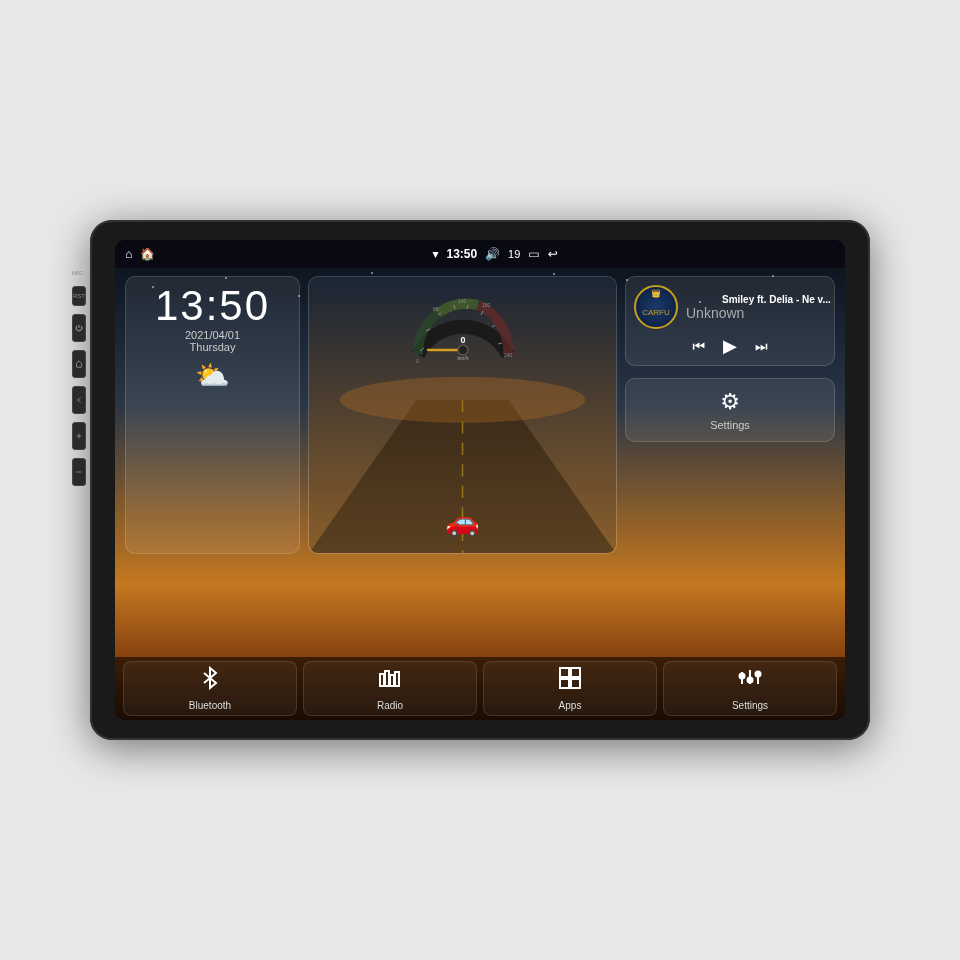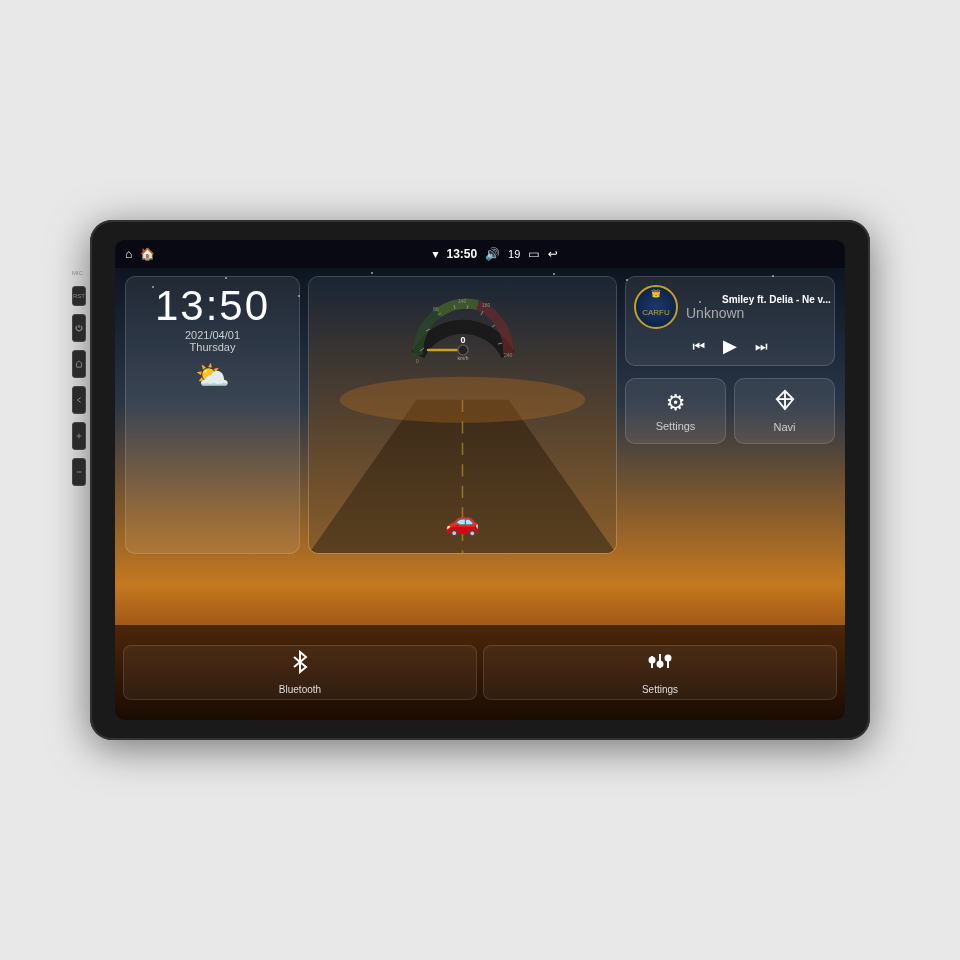--- a/index.html
+++ b/index.html
@@ -308,21 +308,21 @@
     }
     .app-btn-label {
       color: #ccc;
       font-size: 11px;
     }
 
     
     .bottom-nav {
       background: rgba(0,0,0,0.55);
       display: flex;
-      padding: 20px 8px;
+      padding: 4px 8px;
       gap: 6px;
       margin-top: auto;
       position: relative;
       z-index: 5;
     }
     .nav-item {
       flex: 1;
       display: flex;
       flex-direction: column;
       align-items: center;
@@ -521,47 +521,59 @@
               <span class="ctrl-btn play">▶</span>
               <span class="ctrl-btn">⏭</span>
             </div>
           </div>
 
           <div class="settings-navi-row">
             <div class="app-btn">
               <span class="app-btn-icon">⚙</span>
               <span class="app-btn-label">Settings</span>
             </div>
-            <div class="app-btn">
-              <span class="app-btn-icon">
-                <svg width="22" height="22" viewBox="0 0 24 24" fill="none" stroke="#fff" stroke-width="2">
-                  <polygon points="3,11 12,2 21,11 12,22"></polygon>
-                  <line x1="12" y1="2" x2="12" y2="22"></line>
-                  <line x1="3" y1="11" x2="21" y2="11"></line>
-                </svg>
-              </span>
-              <span class="app-btn-label">Navi</span>
-            </div>
           </div>
 
         </div>
       </div>
 
       <div class="bottom-nav">
 
         <div class="nav-item">
           <span class="nav-icon">
             <svg width="24" height="24" viewBox="0 0 24 24" fill="none" stroke="#fff" stroke-width="2">
               <polyline points="6,7 18,17 12,22 12,2 18,7 6,17"></polyline>
             </svg>
           </span>
           <span class="nav-label">Bluetooth</span>
         </div>
 
-
+        <div class="nav-item">
+          <span class="nav-icon">
+            <svg width="24" height="24" viewBox="0 0 24 24" fill="none" stroke="#fff" stroke-width="2">
+              <rect x="2" y="8" width="4" height="12"></rect>
+              <rect x="7" y="5" width="4" height="15"></rect>
+              <rect x="12" y="9" width="4" height="11"></rect>
+              <rect x="17" y="6" width="4" height="14"></rect>
+            </svg>
+          </span>
+          <span class="nav-label">Radio</span>
+        </div>
+
+        <div class="nav-item">
+          <span class="nav-icon">
+            <svg width="24" height="24" viewBox="0 0 24 24" fill="none" stroke="#fff" stroke-width="2">
+              <rect x="2" y="2" width="9" height="9"></rect>
+              <rect x="13" y="2" width="9" height="9"></rect>
+              <rect x="2" y="13" width="9" height="9"></rect>
+              <rect x="13" y="13" width="9" height="9"></rect>
+            </svg>
+          </span>
+          <span class="nav-label">Apps</span>
+        </div>
 
 
         <div class="nav-item">
           <span class="nav-icon">
             <svg width="24" height="24" viewBox="0 0 24 24" fill="none" stroke="#fff" stroke-width="2">
               <line x1="4" y1="6" x2="4" y2="18"></line>
               <circle cx="4" cy="10" r="2.5" fill="#fff" stroke="#fff"></circle>
               <line x1="12" y1="4" x2="12" y2="18"></line>
               <circle cx="12" cy="14" r="2.5" fill="#fff" stroke="#fff"></circle>
               <line x1="20" y1="6" x2="20" y2="18"></line>

